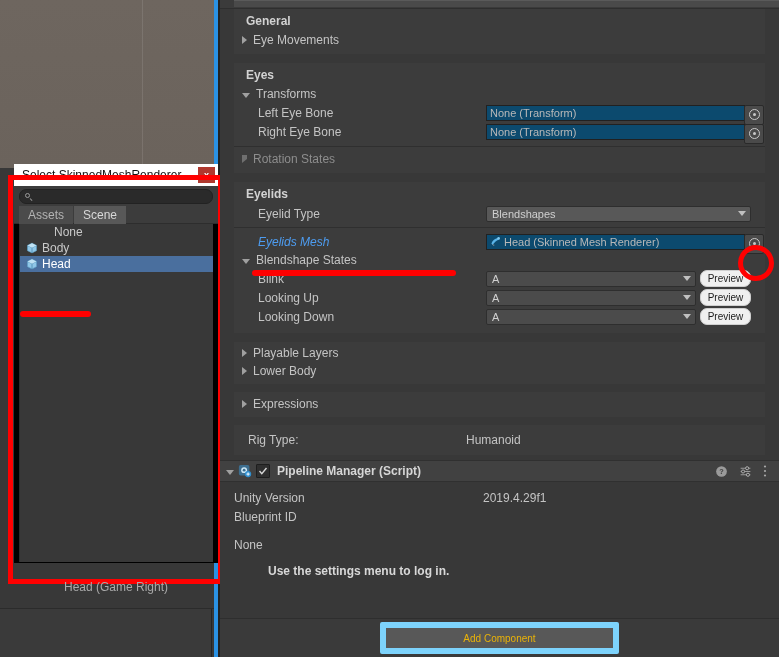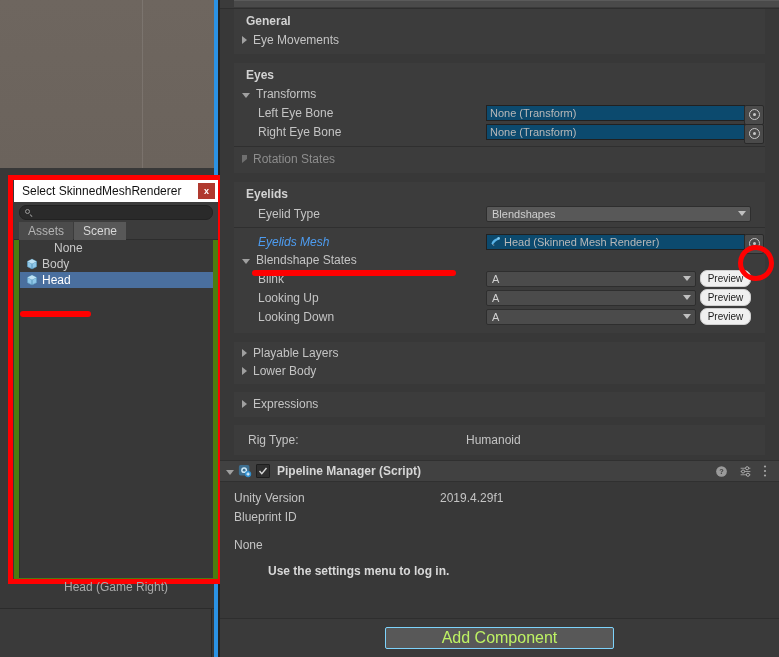--- a/index.html
+++ b/index.html
@@ -46,22 +46,22 @@
     position: absolute; left: 214px; top: 0; width: 4px; height: 657px;
     background: #2b92e4;
   }
   #blue-strip-shadow {
     position:absolute; left:218px; top:0; width:2px; height:657px;
     background:#222;
   }
 
   
   #smr-dialog {
-    position: absolute; left: 14px; top: 180px; width: 204px; height: 399px;
-    background: #4d7c0f;
+    position: absolute; left: 14px; top: 164px; width: 204px; height: 399px;
+    background: #000000;
     box-sizing: border-box;
   }
   #smr-titlebar {
     height: 22px;
     background: #ffffff;
     display: flex; align-items: center;
     padding-left: 8px;
     box-sizing: border-box;
   }
   #smr-title {
@@ -349,44 +349,44 @@
   .unity-check svg { display:block; }
   #pipeline-title {
     font-size: 12px; font-weight: bold; color: #d6d6d6;
     flex: 1;
   }
   .hdr-icon { margin-right: 11px; cursor:pointer; display:flex; align-items:center;}
   .hdr-icon.last { margin-right: 12px; }
 
   .info-row {
     display:flex; align-items:center; height:19px;
-    padding-left: 14px; font-size: 12px;
+    padding-left: 14px; font-size: 12px; gap: 43px;
   }
   .info-row .k { width: 206px; color:#c4c4c4; }
   .info-row .v { color:#c4c4c4; }
 
   .plain-row {
     padding-left: 14px; font-size: 12px; color:#c4c4c4;
     height: 19px; display:flex; align-items:center;
   }
   .plain-row.bold { font-weight: bold; color:#d8d8d8;padding-left:48px; }
 
   #add-component-wrap {
     position: absolute; left: 0; bottom: 0; width: 559px; height: 38px;
     background: #3a3a3a;
     border-top: 1px solid #2e2e2e;
     display:flex; align-items:center; justify-content:center;
   }
   #add-component-btn {
     width: 227px; height: 20px;
     background: #585858;
-    border: 1px solid #7dd3fc;
+    border: 6px solid #7dd3fc;
     border-radius: 2px;
-    color: #bef264;
-    font-size: 16px;
+    color: #eab308;
+    font-size: 10px;
     display:flex; align-items:center; justify-content:center;
     cursor: pointer;
   }
 
   
   #mesh-underline {
     position: absolute; left: 252px; top: 270px;
     width: 204px; height: 6px;
     background: #ff0000; border-radius: 3px;
   }

